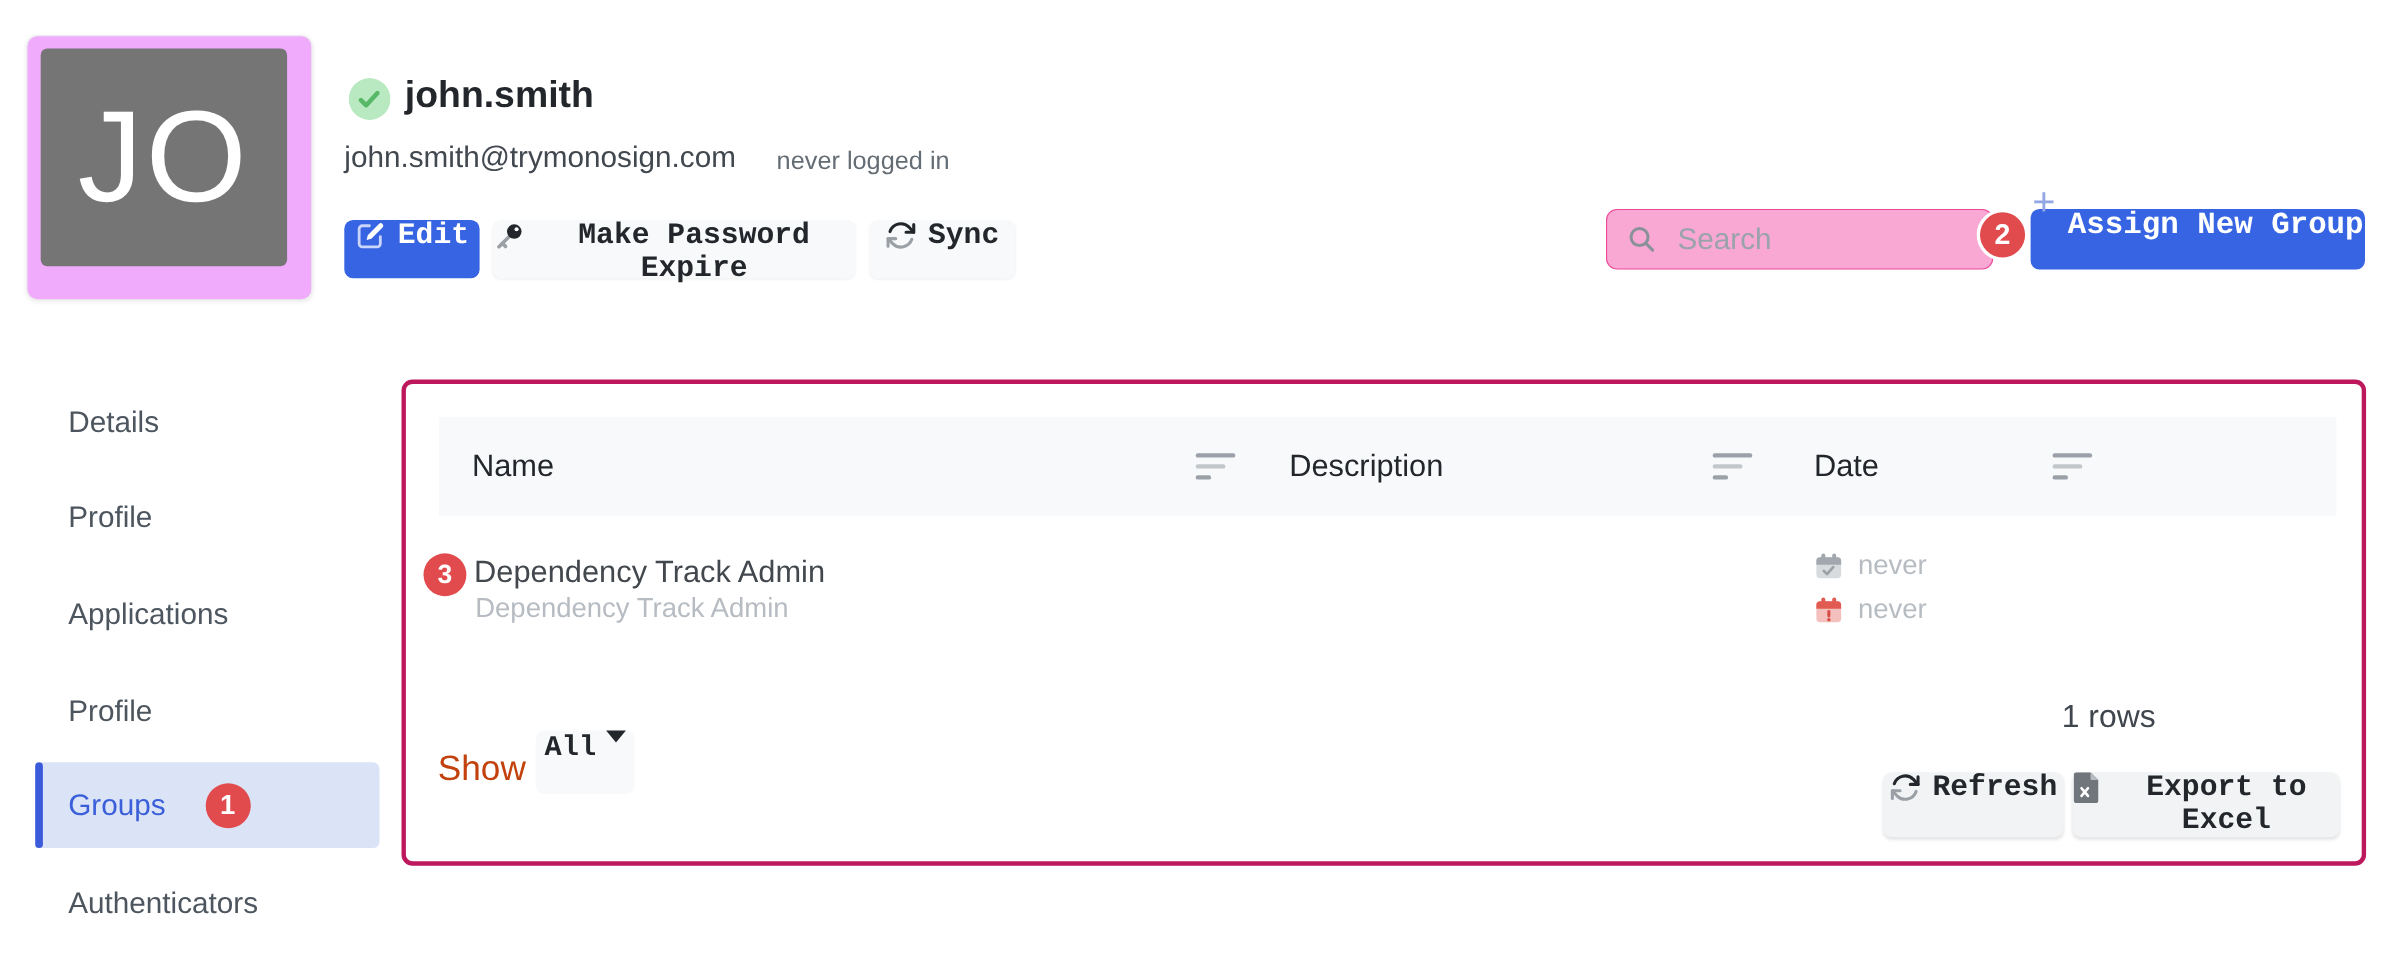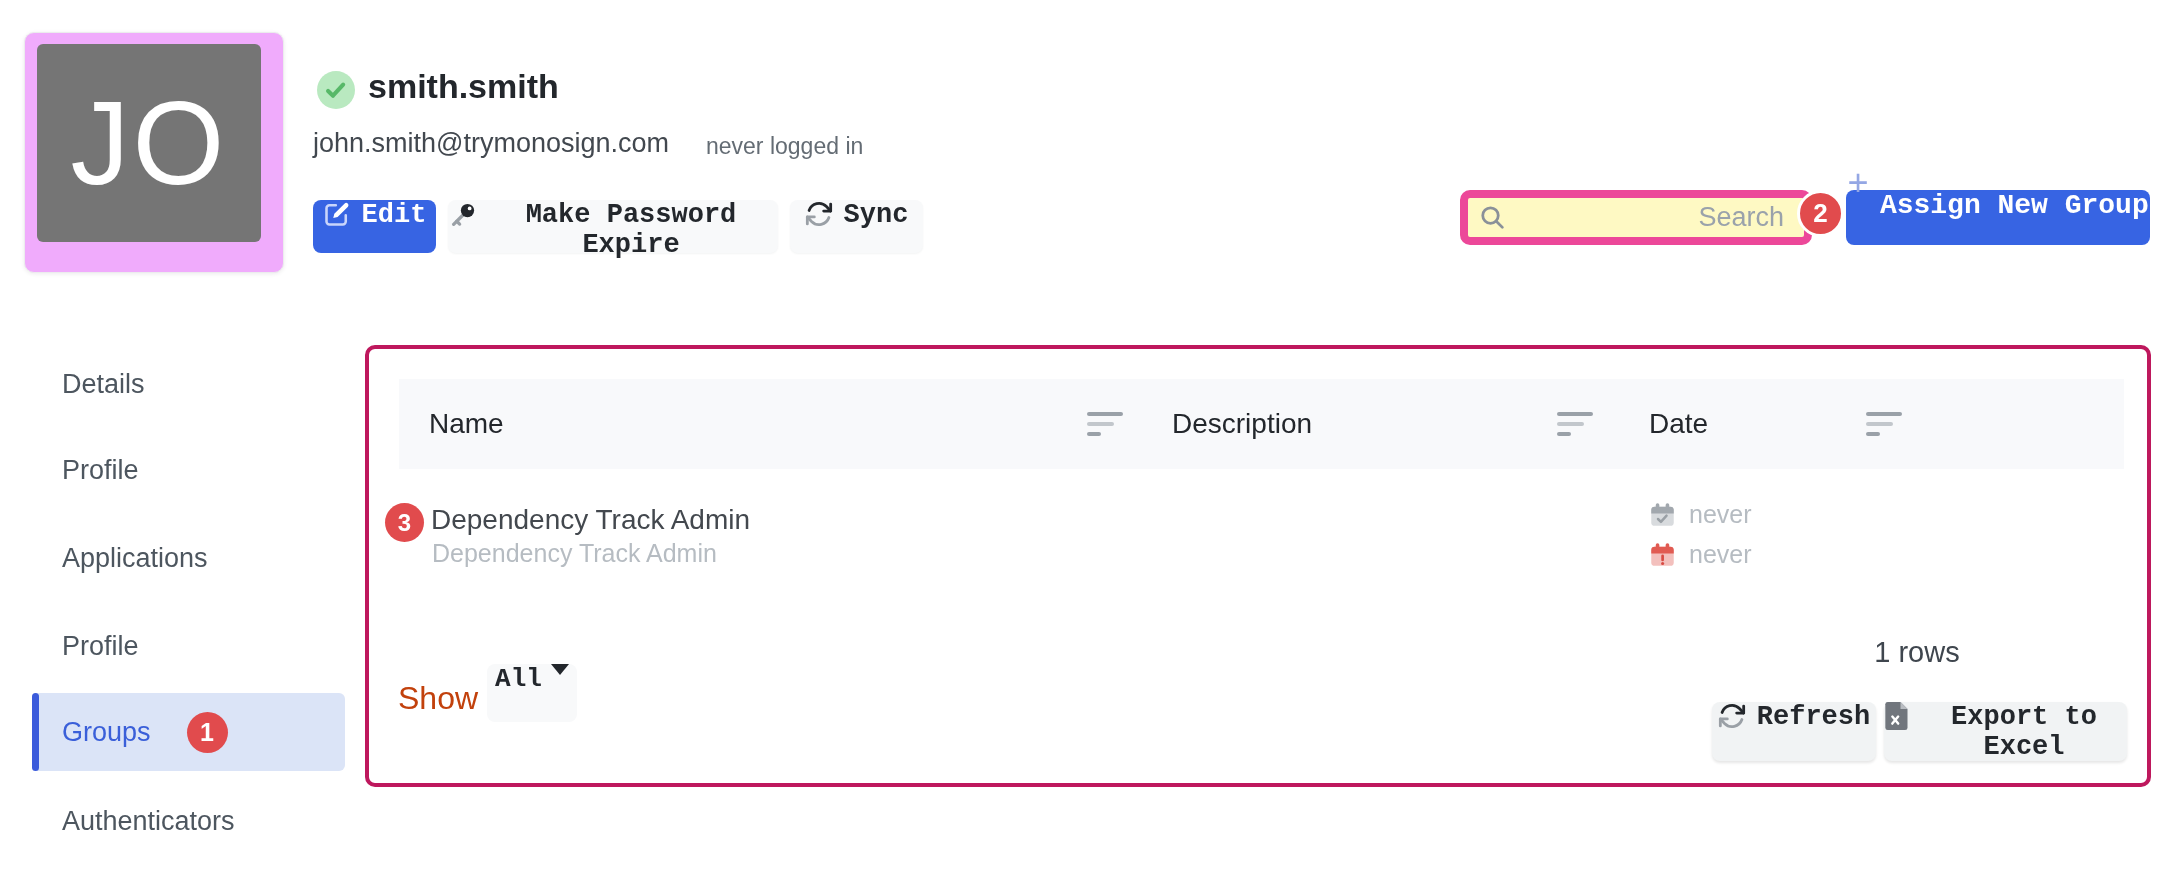--- a/index.html
+++ b/index.html
@@ -43,23 +43,23 @@
     background:#f1f3f4; color:#23272c; font-weight:600;
     box-shadow:0 2px 3px rgba(0,0,0,.10);
   }
   .edit-btn { left:313px; top:200px; width:123px; height:53px; }
   .mpe-btn  { left:448px; top:200px; width:330px; height:53px; gap:6px; }
   .sync-btn { left:790px; top:200px; width:133px; height:53px; }
 
   
   .search-wrap { left:1460px; top:190px; width:352px; height:55px; }
   .search-input {
-    width:100%; height:100%; border:8px solid #ec4899; border-radius:10px;
+    width:100%; height:100%; border:1px solid #ec4899; border-radius:10px;
     padding:0 20px 0 64px; font-size:27px; color:#3a4047; outline:none;
-    font-family:"Liberation Sans", sans-serif; background:#fef9c3;text-align:right;
+    font-family:"Liberation Sans", sans-serif; background:#f9a8d4;
   }
   .search-input::placeholder { color:#9aa2ab; }
   .search-icon { position:absolute; left:18px; top:13px; width:30px; height:30px; }
   .assign-btn { left:1846px; top:190px; width:304px; height:55px; font-size:28px; }
   .plus-glyph { color:#94a7e4; font-size:36px; font-weight:400; line-height:0; margin-top:-4px; }
 
   
   .num-badge {
     background:#e14b4d; color:#fff; border-radius:50%;
     display:flex; align-items:center; justify-content:center;
@@ -122,21 +122,21 @@
       <span>JO</span>
     </div>
   </div>
 
   <span class="abs check-circle">
     <svg width="38" height="38" viewBox="0 0 24 24">
       <circle cx="12" cy="12" r="12" fill="#b9e9c0"></circle>
       <path d="M7 12.6l3.1 3 6.4-7" fill="none" stroke="#57b868" stroke-width="2.6" stroke-linecap="round" stroke-linejoin="round"></path>
     </svg>
   </span>
-  <div class="abs username">smith.smith</div>
+  <div class="abs username">john.smith</div>
   <div class="abs email">john.smith@trymonosign.com</div>
   <div class="abs login-status">never logged in</div>
 
   <button class="abs btn btn-blue edit-btn">
     <span>
       <svg width="28" height="28" viewBox="0 0 24 24" fill="none">
         <path d="M11 4.5H5.5A2.5 2.5 0 0 0 3 7v11.5A2.5 2.5 0 0 0 5.5 21H17a2.5 2.5 0 0 0 2.5-2.5V13" stroke="#c9d5fb" stroke-width="2.2" stroke-linecap="round"></path>
         <path d="M18.6 2.9a2 2 0 0 1 2.8 2.8L12.5 14.6 8.8 15.5l.9-3.7 8.9-8.9z" fill="#ffffff"></path>
       </svg>
     </span>

